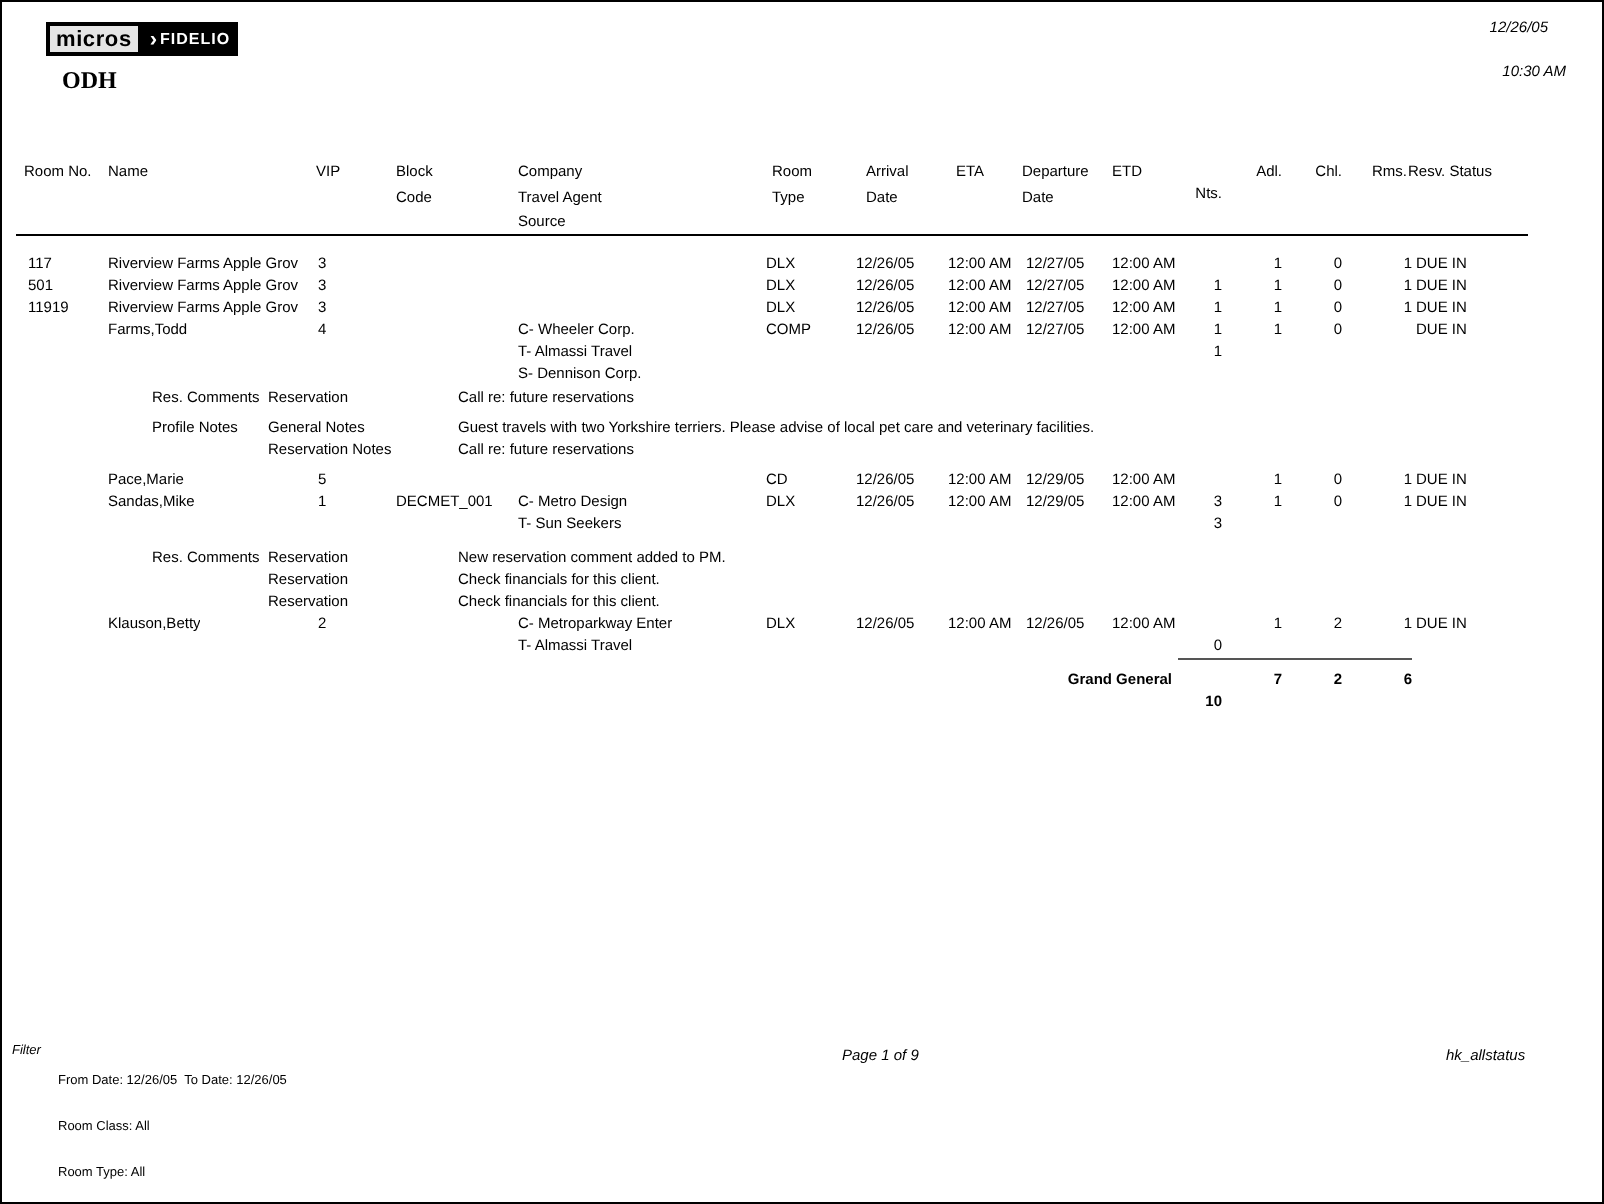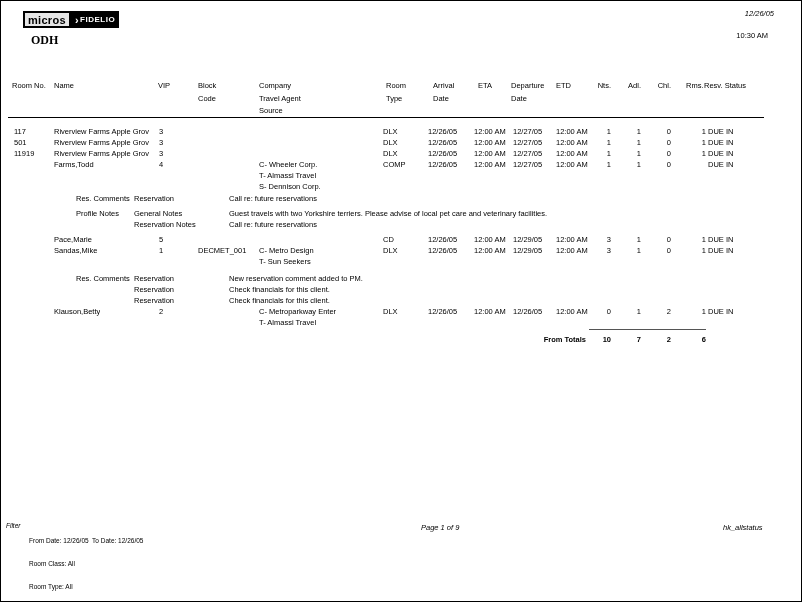--- a/index.html
+++ b/index.html
@@ -15,21 +15,21 @@
   .col-roomno{left:13px;}
   .col-name{left:53px;max-width:104px;overflow:hidden;}
   .col-vip{left:158px;}
   .col-block{left:197px;}
   .col-company{left:258px;}
   .col-rtype{left:382px;}
   .col-arr{left:427px;}
   .col-eta{left:473px;}
   .col-dep{left:512px;}
   .col-etd{left:555px;}
-  .col-nts{left:585px;width:25px;text-align:right;}
+  .col-nts{left:585px;width:25px;text-align:right;margin-top:11px;}
   .col-adl{left:615px;width:25px;text-align:right;}
   .col-chl{left:645px;width:25px;text-align:right;}
   .col-rms{left:678px;width:27px;text-align:right;}
   .col-status{left:707px;}
   .line2{top:11px;}
   .line3{top:22px;}
   .h2{top:13px;}
   .h3{top:25px;}
   
   .col-clabel{left:75px;}
@@ -39,21 +39,21 @@
   .logo{position:absolute;top:10px;left:22px;display:flex;height:17px;}
   .logo .micros{background:#e5e5e5;border:2px solid #000;font-weight:bold;font-size:11px;
     display:flex;align-items:center;padding:0 3px;letter-spacing:.3px;}
   .logo .fidelio{background:#000;color:#fff;font-weight:bold;font-size:8px;
     display:flex;align-items:center;padding:0 4px;letter-spacing:.5px;}
   .logo .arrow{font-size:11px;margin-right:1px;line-height:8px;}
   .property-code{top:32px;left:30px;font-size:12px;font-weight:bold;font-family:Liberation Serif, serif;}
   .hotel-name{top:8px;left:0;width:100%;text-align:center;font-size:9px;font-style:italic;}
   .report-title{top:31px;left:0;width:100%;text-align:center;font-size:9.5px;font-weight:bold;font-style:italic;}
   .print-date{top:8px;right:27px;font-size:7.5px;font-style:italic;}
-  .print-time{top:30px;right:33px;font-size:7.5px;}
+  .print-time{top:30px;right:18px;font-size:7.5px;font-style:italic;}
   .hdr{position:absolute;top:81px;left:0;width:802px;height:0;}
   .hdr-line{position:absolute;top:116px;left:7px;width:756px;height:1px;background:#000;}
   .totals-line{position:absolute;top:328px;left:588px;width:117px;height:1px;background:#555;}
   .totals-label{left:480px;width:105px;text-align:right;font-weight:bold;}
   .bold{font-weight:bold;}
   
   .filter-label{top:521px;left:5px;font-size:6.5px;font-style:italic;}
   .filter-lines{position:absolute;top:521px;left:28px;font-size:6.5px;line-height:7.6px;white-space:pre;}
   .page-number{top:522px;left:420px;font-size:7.5px;font-style:italic;}
   .report-id{top:522px;left:722px;font-size:7.5px;font-style:italic;}
@@ -238,21 +238,21 @@
     <span class="cell col-etd">12:00 AM</span>
     <span class="cell col-nts">0</span>
     <span class="cell col-adl">1</span>
     <span class="cell col-chl">2</span>
     <span class="cell col-rms">1</span>
     <span class="cell col-status">DUE IN</span>
   </div>
 
   <div class="totals-line"></div>
   <div class="row bold" style="top:335px">
-    <span class="cell totals-label">From Totals</span>
+    <span class="cell totals-label">Grand General</span>
     <span class="cell col-nts">10</span>
     <span class="cell col-adl">7</span>
     <span class="cell col-chl">2</span>
     <span class="cell col-rms">6</span>
   </div>
 
   <div class="abs filter-label">Filter</div>
   <div class="filter-lines">
     <div>From Date: 12/26/05  To Date: 12/26/05</div>
     <div>Room Class: All</div>

